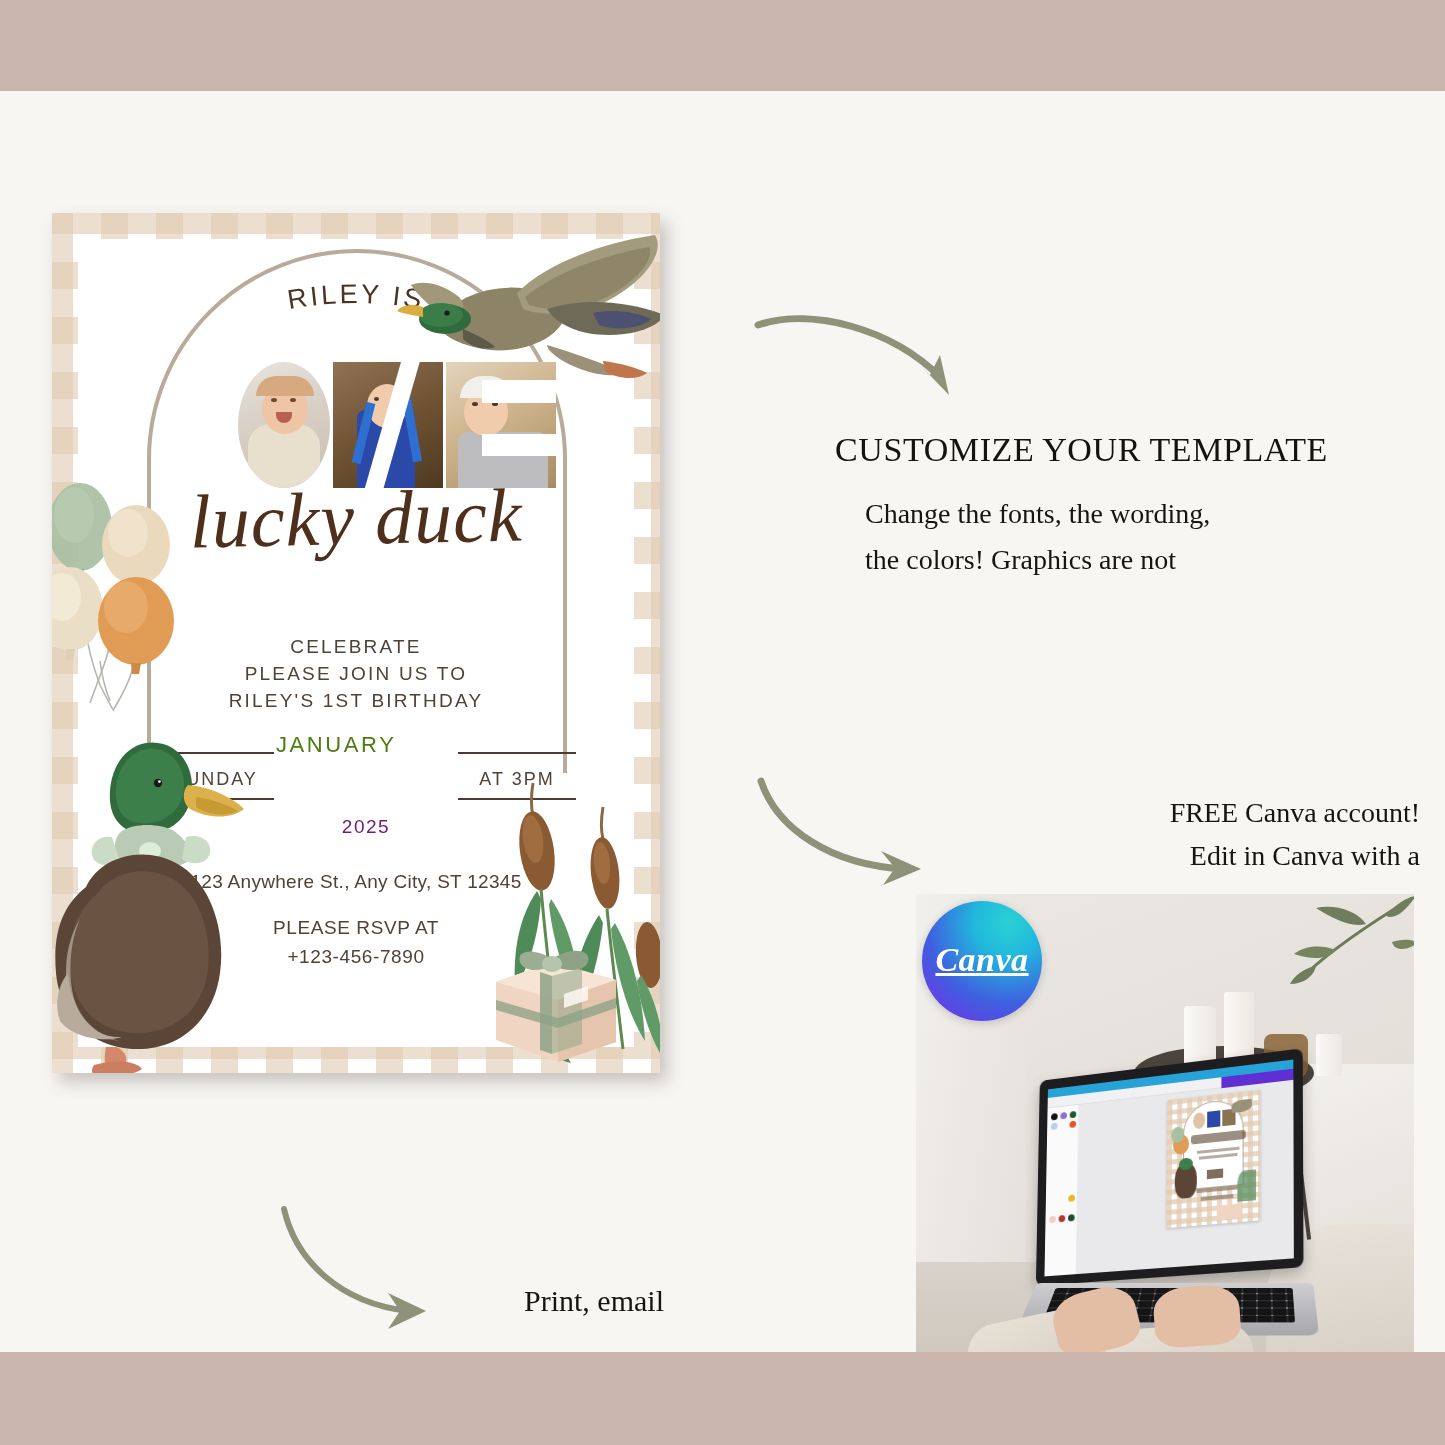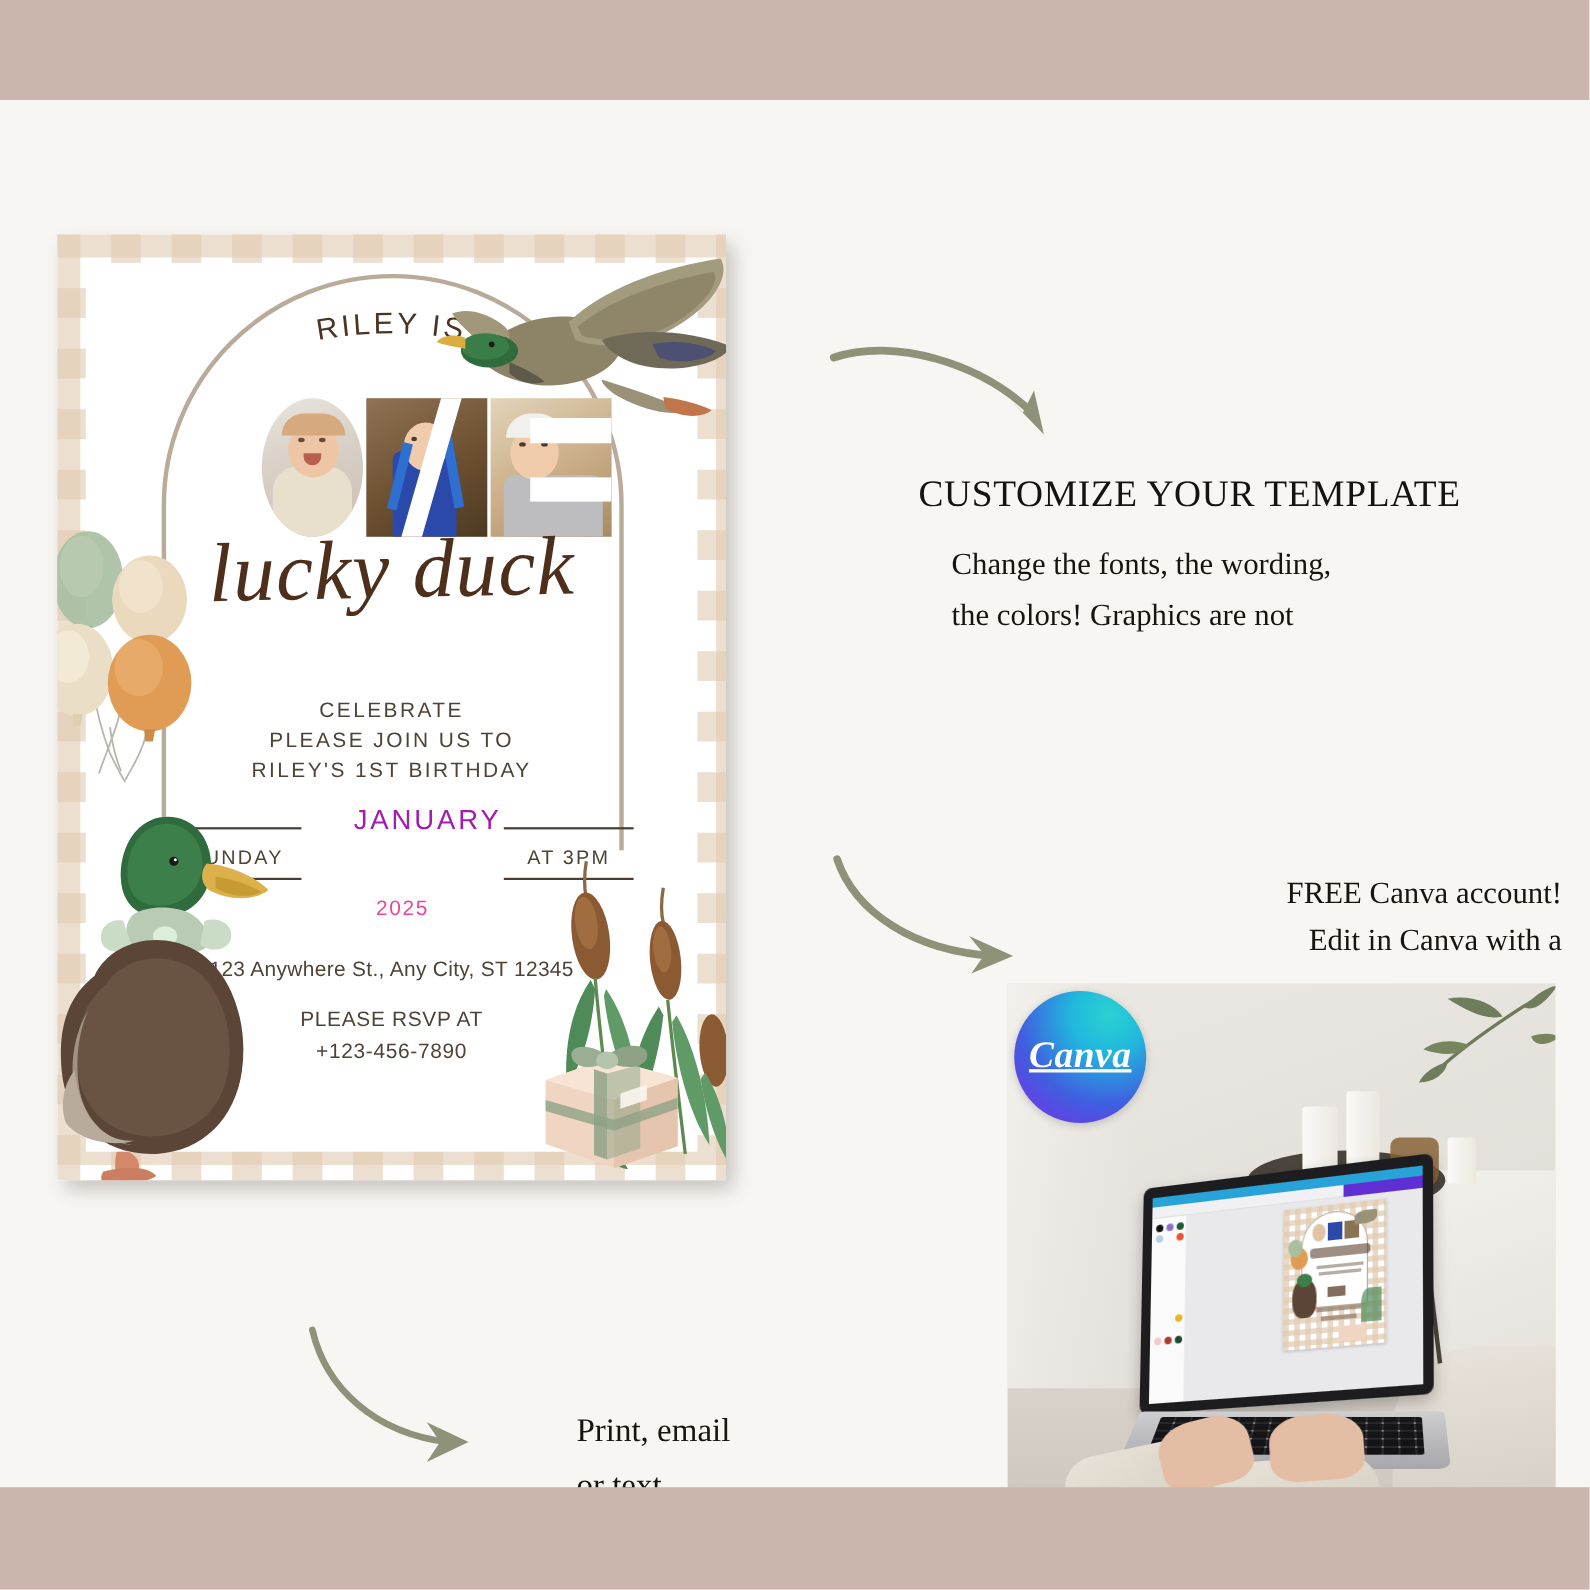--- a/index.html
+++ b/index.html
@@ -100,30 +100,30 @@
     font-family:"Liberation Sans", sans-serif; font-size:18px; letter-spacing:2px; color:#4f4237;
   }
   .dow { left:0; }
   .time { left:302px; }
   .rule { position:absolute; height:1.6px; background:#4a3c31; width:118px; }
   .rule.l1 { left:0;   top:24px; }
   .rule.l2 { left:0;   top:70px; }
   .rule.r1 { left:302px; top:24px; }
   .rule.r2 { left:302px; top:70px; }
   .month {
-    position:absolute; left:120px; top:4px; width:180px; text-align:right;
-    font-family:"Liberation Sans", sans-serif; font-size:25px; letter-spacing:2.6px; color:#a21caf;
+    position:absolute; left:120px; top:4px; width:180px; text-align:left;
+    font-family:"Liberation Sans", sans-serif; font-size:22px; letter-spacing:2.6px; color:#4d7c0f;
   }
   .day {
     position:absolute; left:120px; top:24px; width:180px; text-align:center;
     font-family:"Liberation Serif", serif; font-size:57px; color:#4d2f1c; line-height:62px;
   }
   .year {
     position:absolute; left:120px; top:88px; width:180px; text-align:center;
-    font-family:"Liberation Sans", sans-serif; font-size:19px; letter-spacing:1.5px; color:#ec4899;
+    font-family:"Liberation Sans", sans-serif; font-size:19px; letter-spacing:1.5px; color:#701a75;
   }
 
   .address {
     position:absolute; left:0; top:658px; width:608px; text-align:center;
     font-family:"Liberation Sans", sans-serif; font-size:19px; color:#4f4237; letter-spacing:.3px;
   }
   .rsvp {
     position:absolute; left:0; top:700px; width:608px; text-align:center;
     font-family:"Liberation Sans", sans-serif; font-size:19px; line-height:29px; color:#4f4237; letter-spacing:.6px;
   }
@@ -508,18 +508,17 @@
 
   <div class="arrow arrow-3">
     <svg viewBox="0 0 240 145">
       <path d="M6,10 C18,62 62,104 130,112" stroke="#8e9279" stroke-width="6" fill="none" stroke-linecap="round"></path>
       <path d="M110,94 L148,112 L110,130 L122,112 Z" fill="#8e9279"></path>
     </svg>
   </div>
 
   <div class="print-copy">
     <div>Print, email</div>
-    <div>or text.</div>
   </div>
 
 </div>
 
 <div class="banner banner-bottom"></div>
 
 </body></html>

